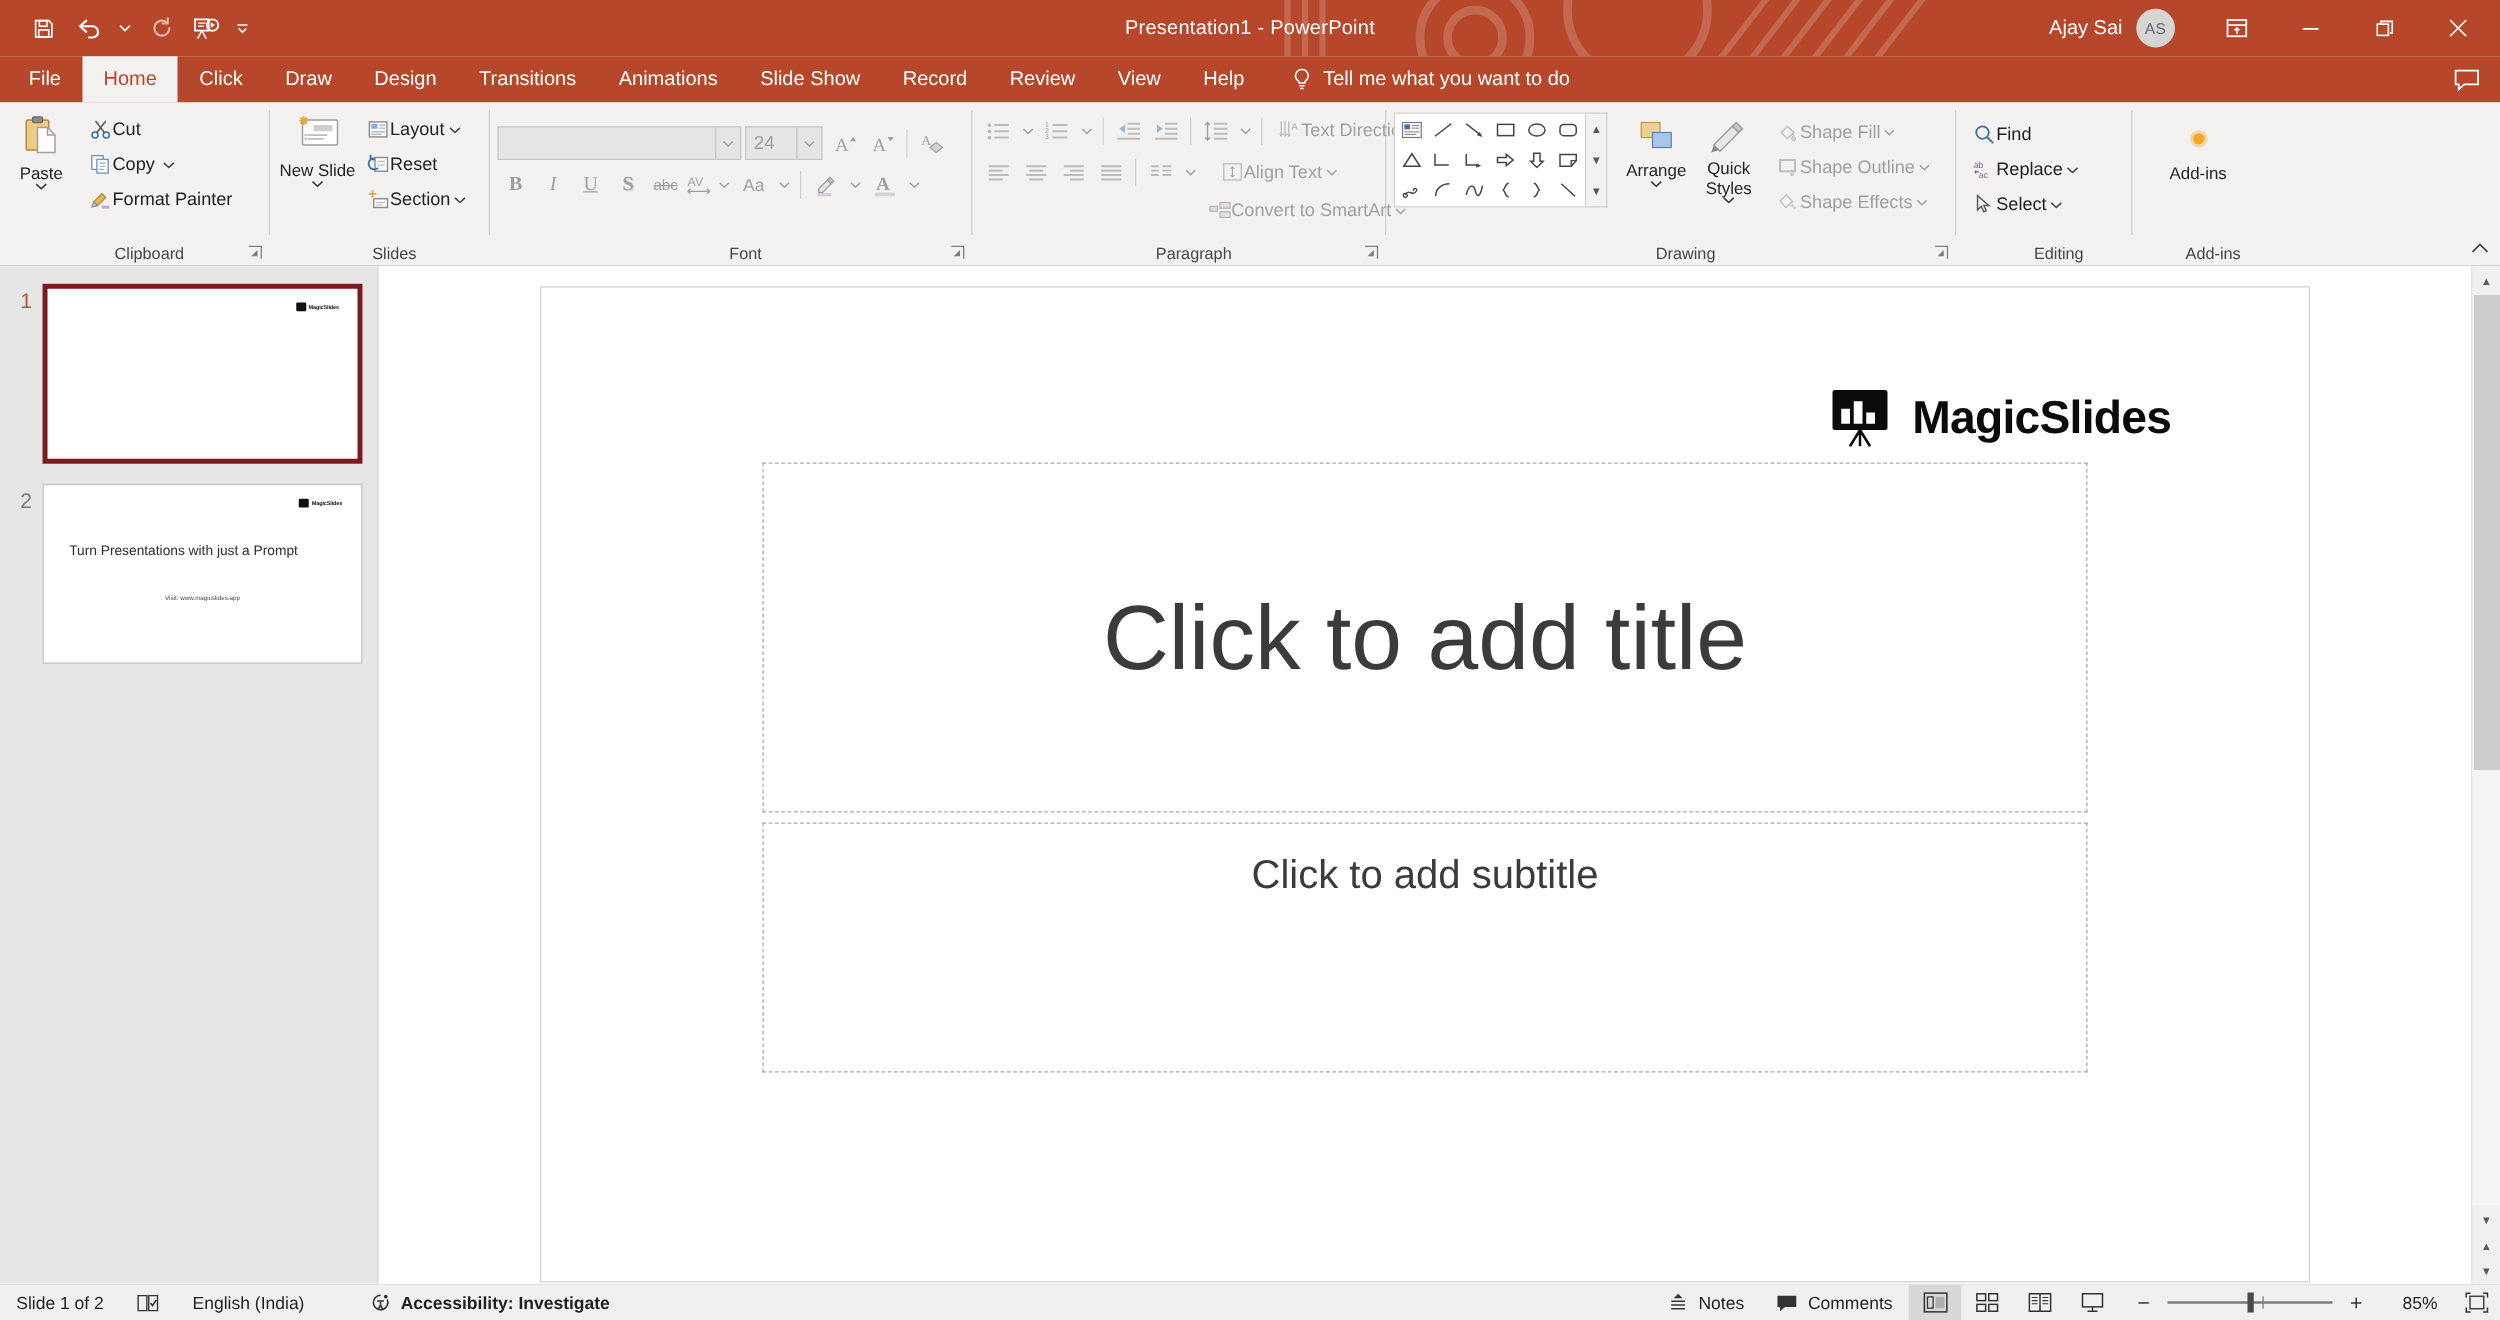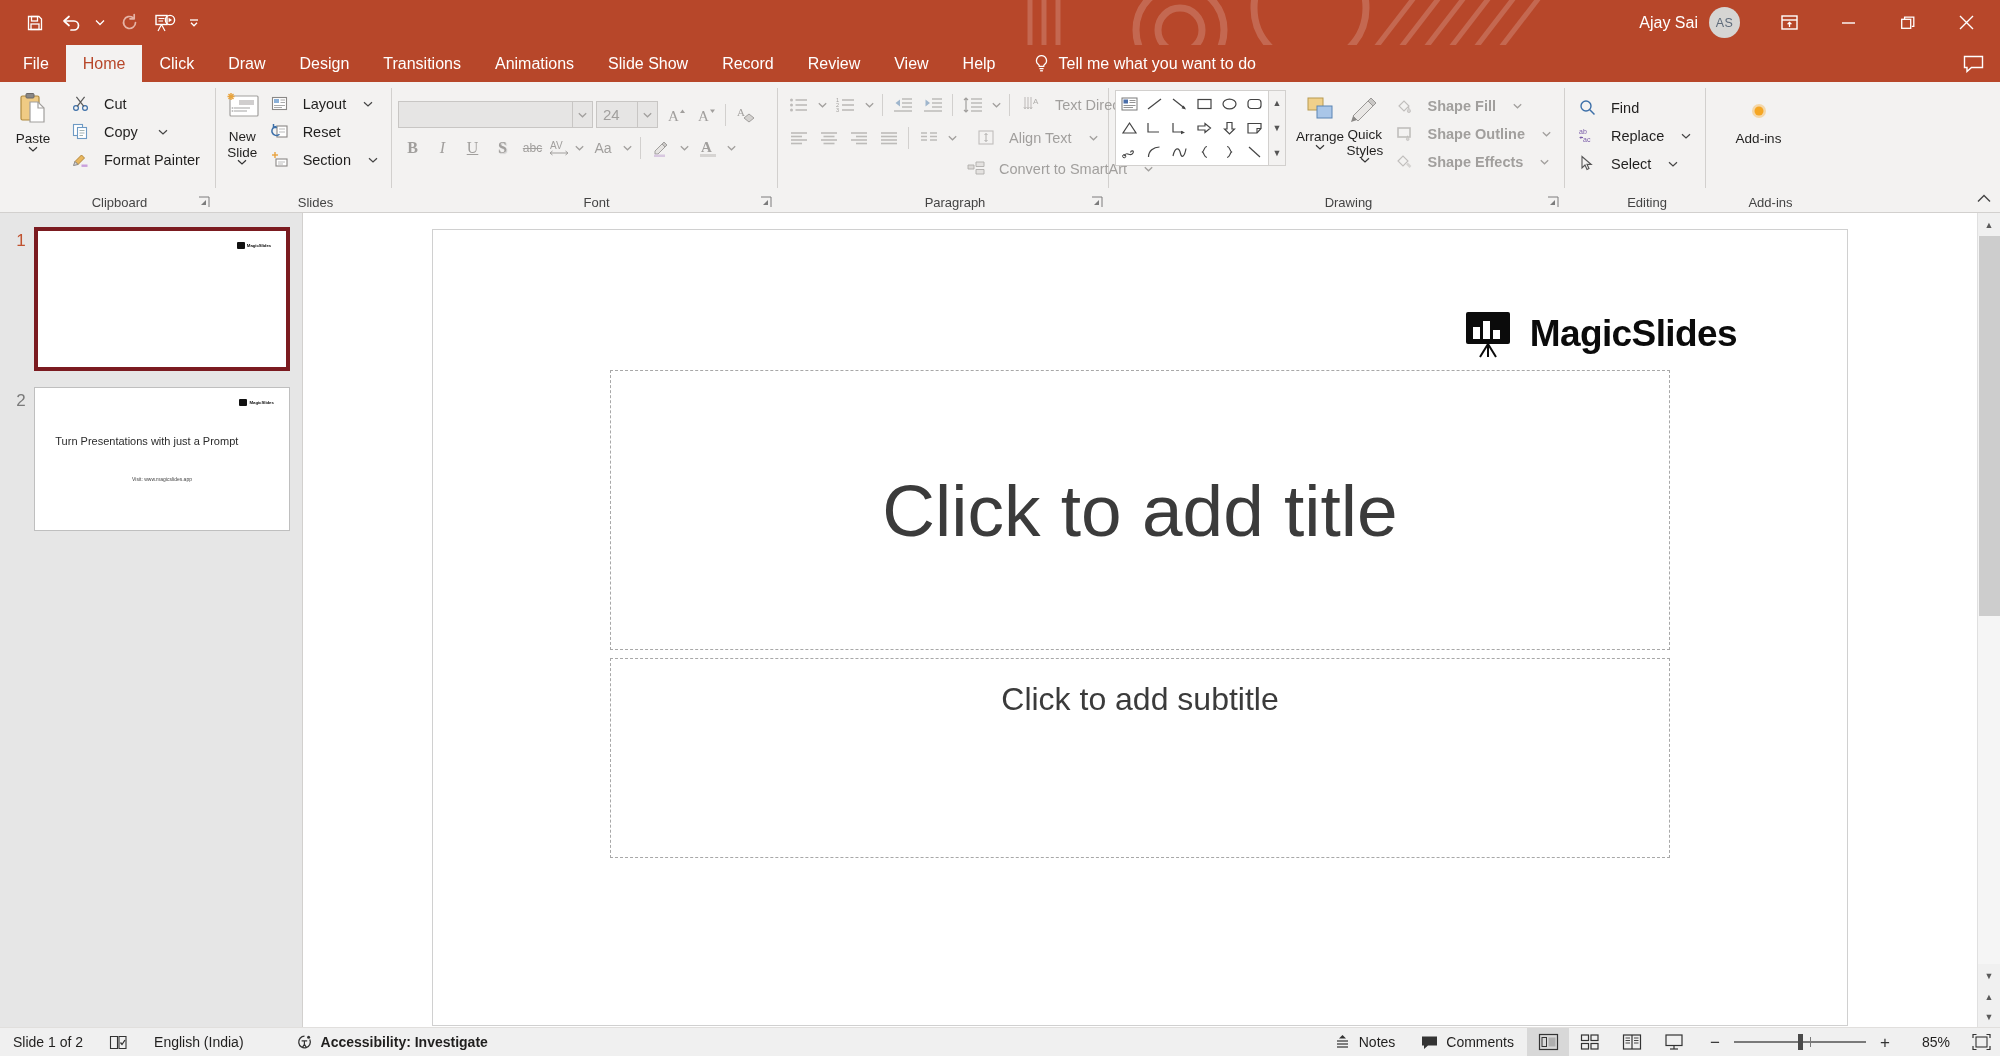--- a/index.html
+++ b/index.html
@@ -81,21 +81,21 @@
 
   .big-btn {
     width: 54px; display: flex; flex-direction: column; align-items: center;
     padding-top: 4px; cursor: default; font-size: 13.5px; color: #201f1e;
   }
   .big-btn .lbl { text-align: center; line-height: 1.15; margin-top: 3px; }
   .big-btn .caret { margin-top: -1px; }
 
   .small-col { display: flex; flex-direction: column; gap: 1px; padding-top: 2px; }
   .small-btn {
-    display: flex; align-items: center; gap: 14px; height: 27px;
+    display: flex; align-items: center; gap: 0; height: 27px;
     padding: 0 7px; font-size: 14.5px; color: #201f1e; cursor: default; white-space: nowrap;
   }
   .small-btn.dis { color: #a19f9d; }
   .icn { width: 19px; height: 19px; display: flex; align-items: center; justify-content: center; flex: 0 0 19px; }
 
   .irow { display: flex; align-items: center; gap: 1px; }
   .ibtn {
     width: 29px; height: 29px; display: flex; align-items: center; justify-content: center;
     cursor: default; color: #a19f9d;
   }
@@ -277,20 +277,21 @@
         </svg>
     </div>
     <div class="qat-btn small">
       <svg width="12" height="10" viewBox="0 0 12 10">
           <line x1="2" y1="2" x2="10" y2="2" stroke="#fff" stroke-width="1.3"></line>
           <path d="M3 4.8 6 7.8 9 4.8" fill="none" stroke="#fff" stroke-width="1.3"></path>
         </svg>
     </div>
   </div>
 
+  <div class="title-center">Presentation1  -  PowerPoint</div>
 
   <div class="title-right">
     <div class="acct">
       <span class="acct-name">Ajay Sai</span>
       <span class="avatar">AS</span>
     </div>
     <div class="wbtn">
       <svg width="19" height="17" viewBox="0 0 19 17">
           <rect x="2" y="2" width="15" height="13" fill="none" stroke="#fff" stroke-width="1.4"></rect>
           <line x1="2" y1="6" x2="17" y2="6" stroke="#fff" stroke-width="1.4"></line>
@@ -955,21 +956,21 @@
             </svg>
         </span>
         <span class="lbl">Quick Styles</span>
         <span class="caret">
           <svg width="10" height="6" viewBox="0 0 10 6">
               <path d="M1 1.3 5 5 9 1.3" fill="none" stroke="#333" stroke-width="1.2"></path>
             </svg>
         </span>
       </div>
 
-      <div class="small-col" style="margin-left:2px;font-weight:bold;">
+      <div class="small-col" style="margin-left:2px;">
         <div class="small-btn dis">
           <span class="icn">
             <svg width="17" height="17" viewBox="0 0 17 17">
                 <path d="M3 9 8 4l5 5-5 5z" fill="none" stroke="#c0bebc" stroke-width="1.1"></path>
                 <path d="M12 10c1.5 2 2.5 3 2.5 4a1.6 1.6 0 0 1-3.2 0c0-1 1-2 1.7-4z" fill="#d6d4d2" stroke="#c0bebc" stroke-width=".8"></path>
               </svg>
           </span>
           <span>Shape Fill</span>
           <span style="margin-left:3px;">
             <svg width="9" height="6" viewBox="0 0 9 6">

